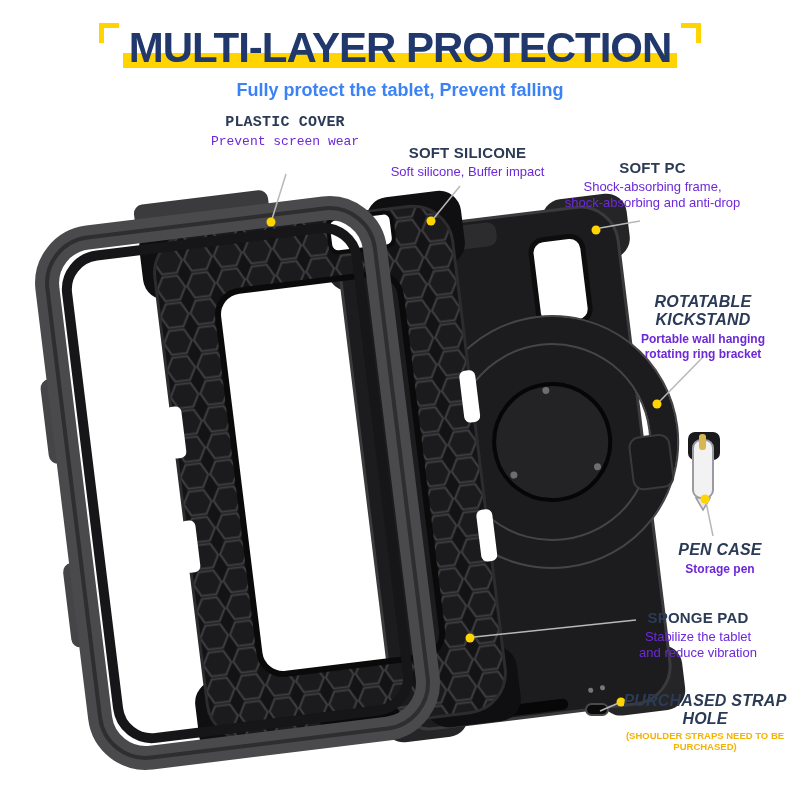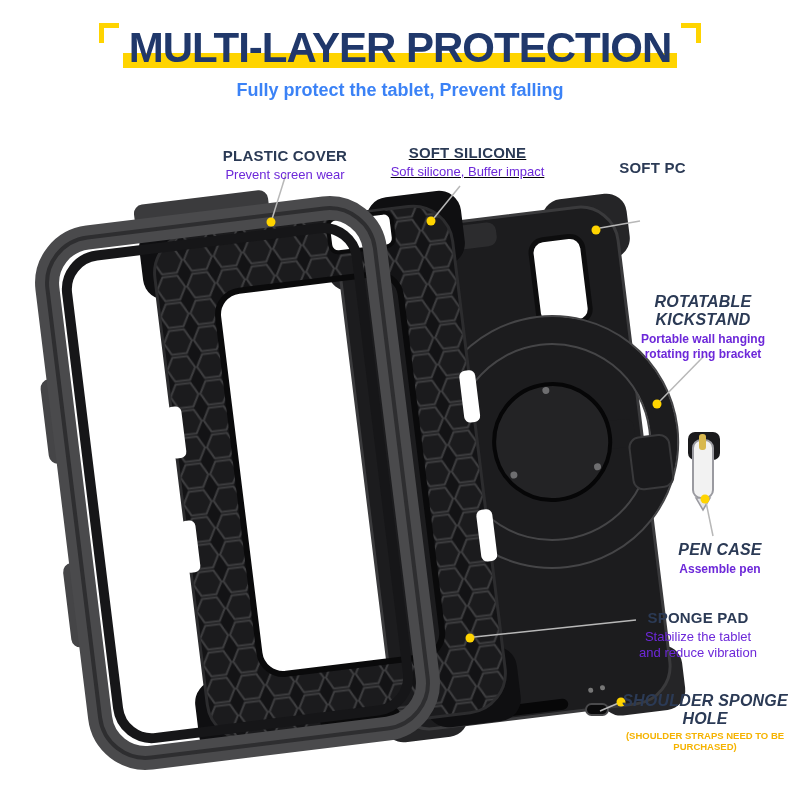--- a/index.html
+++ b/index.html
@@ -18,22 +18,22 @@
   .bracket-left{left:-30px;top:-3px;border-top:5px solid #ffd400;border-left:5px solid #ffd400;}
   .bracket-right{right:-30px;top:-3px;border-top:5px solid #ffd400;border-right:5px solid #ffd400;}
   .subtitle{margin-top:10px;font-size:18px;font-weight:bold;color:#3b82f6;}
   
   .callout{position:absolute;text-align:center;z-index:4;}
   .c-title{font-size:15px;font-weight:bold;color:#2b3a55;letter-spacing:.2px;}
   .callout.small .c-title{font-size:16px;font-style:italic;}
   .c-desc{font-size:13px;color:#6d28d9;margin-top:3px;white-space:pre-line;line-height:1.25;}
   .callout.small .c-desc{font-size:12px;font-weight:bold;}
   .c-note{font-size:9.5px;font-weight:bold;color:#f5b301;margin-top:2px;line-height:1.2;}
-  #co-plastic{left:160px;top:147px;width:250px;}
-  #co-silicone{left:355px;top:144px;width:225px;text-decoration:underline;}
+  #co-plastic{left:160px;top:114px;width:250px;font-family:Liberation Mono, monospace;}
+  #co-silicone{left:355px;top:144px;width:225px;}
   #co-hardpc{left:545px;top:159px;width:215px;}
   #co-kickstand{left:608px;top:293px;width:190px;}
   #co-pencase{left:650px;top:541px;width:140px;}
   #co-sponge{left:600px;top:609px;width:196px;}
   #co-strap{left:610px;top:692px;width:190px;}
   
   .illustration{position:absolute;left:0;top:0;z-index:1;}
 </style>
 </head>
 <body>
@@ -143,37 +143,39 @@
     <div class="c-desc">Prevent screen wear</div>
   </div>
 
   <div class="callout" id="co-silicone">
     <div class="c-title">SOFT SILICONE</div>
     <div class="c-desc">Soft silicone, Buffer impact</div>
   </div>
 
   <div class="callout" id="co-hardpc">
     <div class="c-title">SOFT PC</div>
+    <div class="c-desc">Shock-absorbing frame,
+shock-absorbing and anti-drop</div>
   </div>
 
   <div class="callout small" id="co-kickstand">
     <div class="c-title">ROTATABLE KICKSTAND</div>
     <div class="c-desc">Portable wall hanging
 rotating ring bracket</div>
   </div>
 
   <div class="callout small" id="co-pencase">
     <div class="c-title">PEN CASE</div>
-    <div class="c-desc">Assemble pen</div>
+    <div class="c-desc">Storage pen</div>
   </div>
 
   <div class="callout" id="co-sponge">
     <div class="c-title">SPONGE PAD</div>
     <div class="c-desc">Stabilize the tablet
 and reduce vibration</div>
   </div>
 
   <div class="callout small" id="co-strap">
-    <div class="c-title">SHOULDER SPONGE HOLE</div>
+    <div class="c-title">PURCHASED STRAP HOLE</div>
     <div class="c-note">(SHOULDER STRAPS NEED TO BE PURCHASED)</div>
   </div>
 
 </div>
 
 </body></html>

